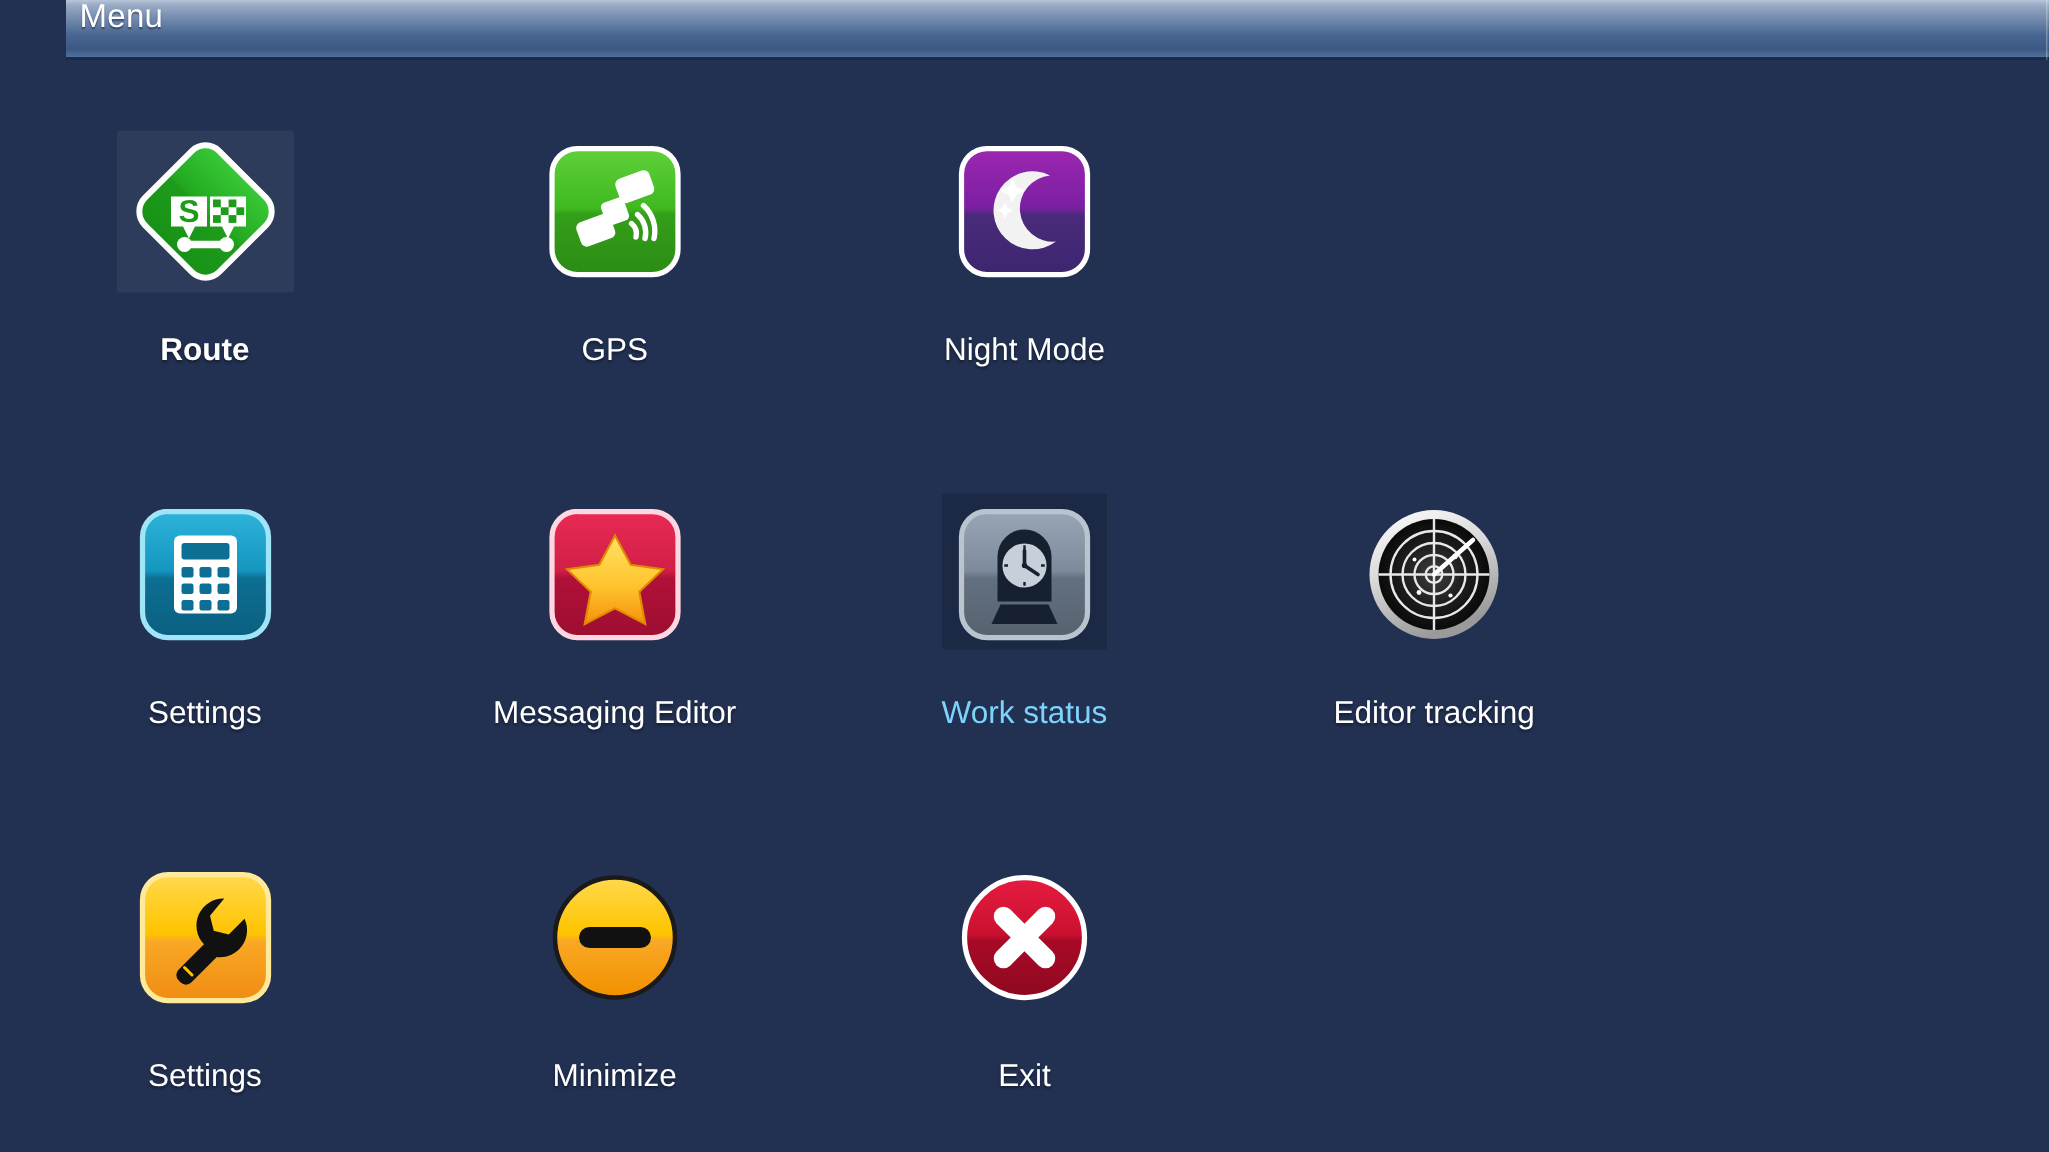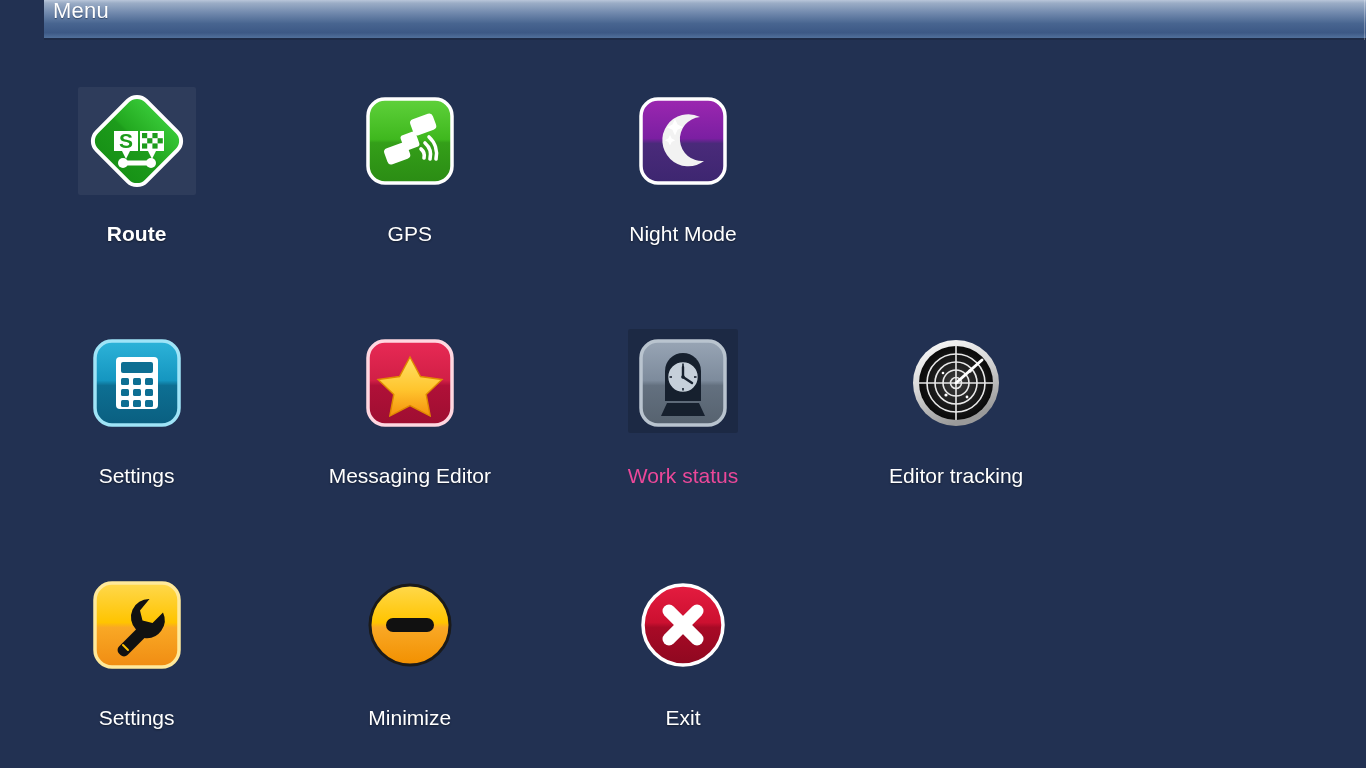--- a/index.html
+++ b/index.html
@@ -118,21 +118,21 @@
   .menu-label {
     margin-top: 28px;
     font-size: 21px;
     color: #ffffff;
     line-height: 1;
     white-space: nowrap;
     text-shadow: 0 1px 2px rgba(0,0,0,0.45);
   }
   .menu-cell.selected .menu-label { font-weight: bold; }
   .menu-cell.disabled .menu-label {
-    color: #ec4899;
+    color: #7dd3fc;
     text-shadow: none;
   }
 </style>
 </head>
 <body>
 
 <div id="titlebar">
   <span class="title-text">Menu</span>
   <div class="tb-right">
     <span class="tb-sep"></span>

